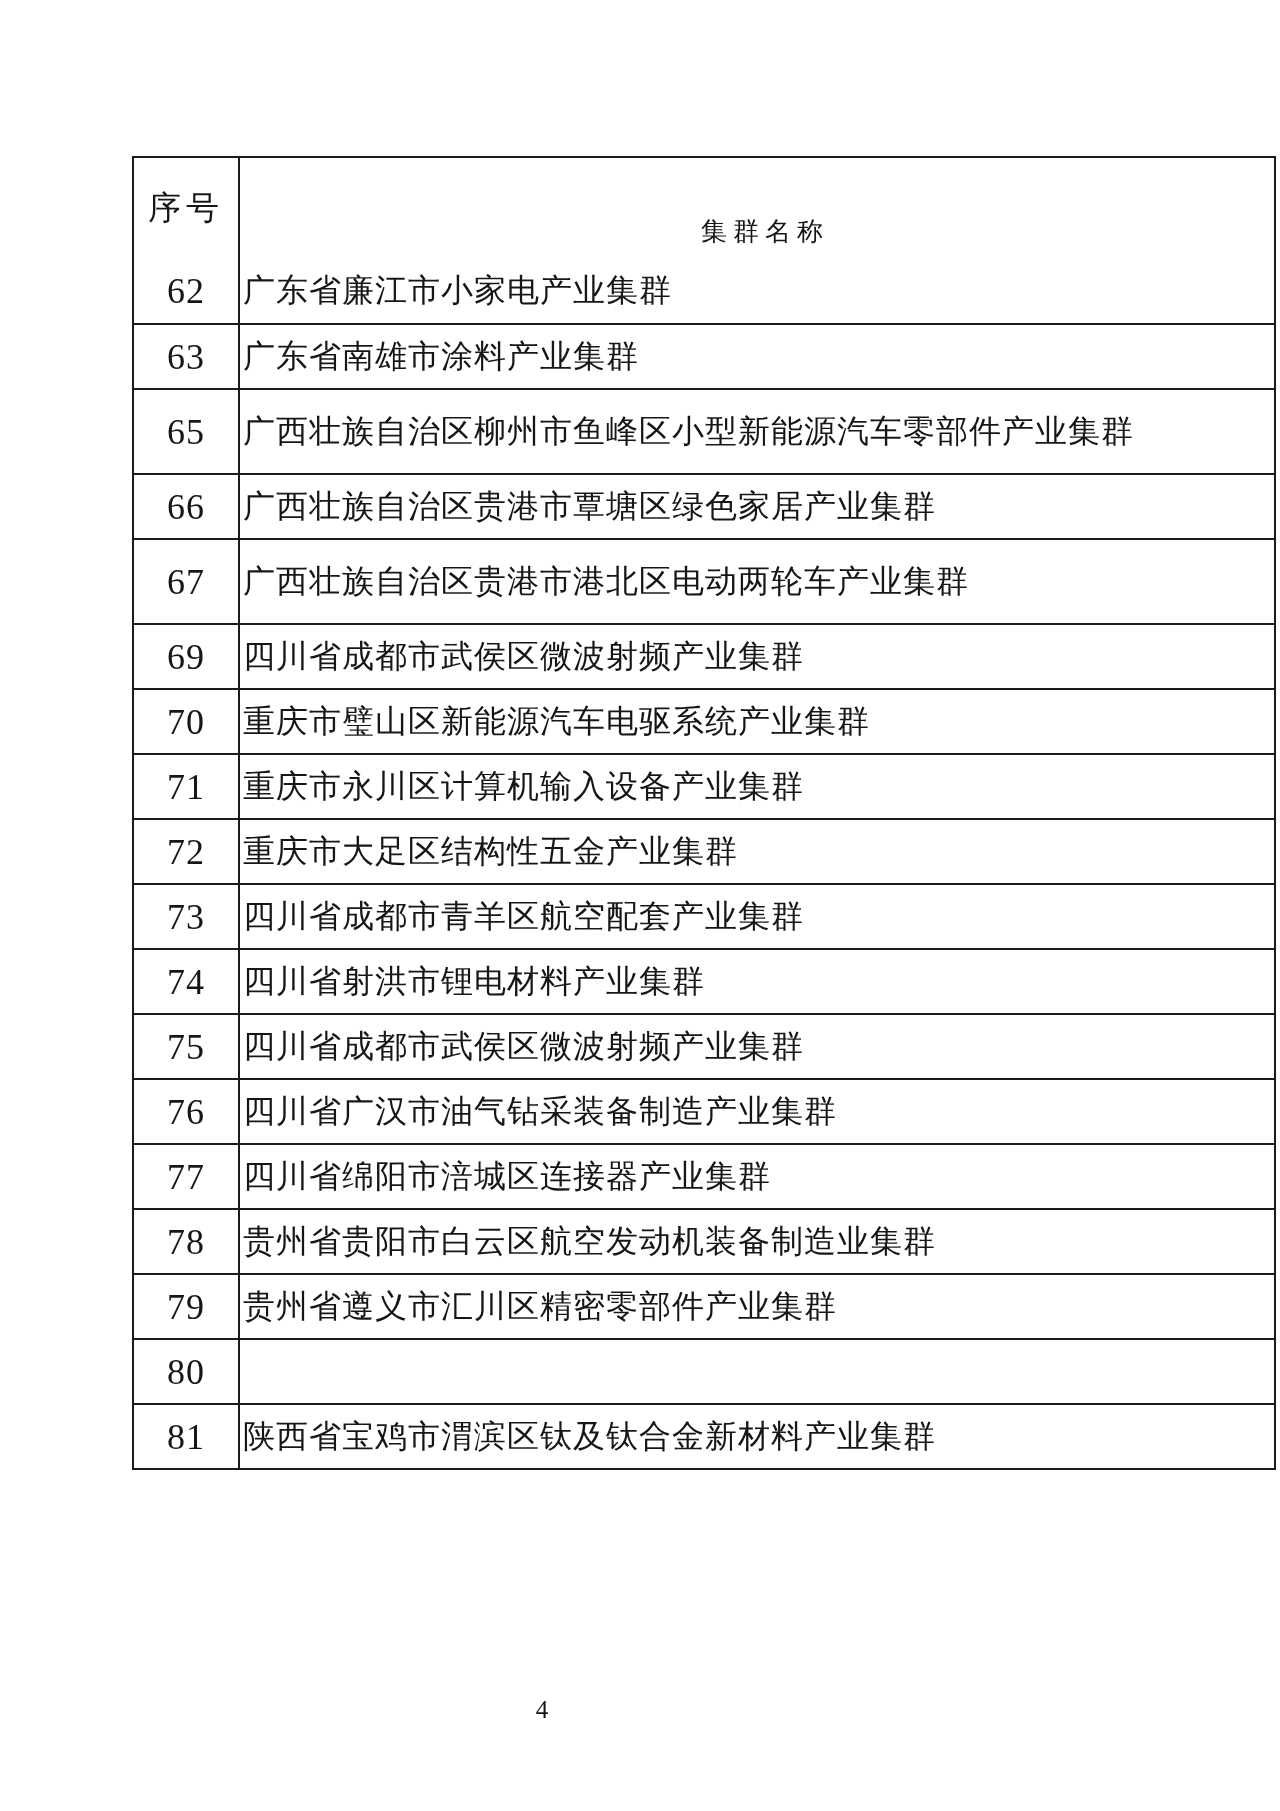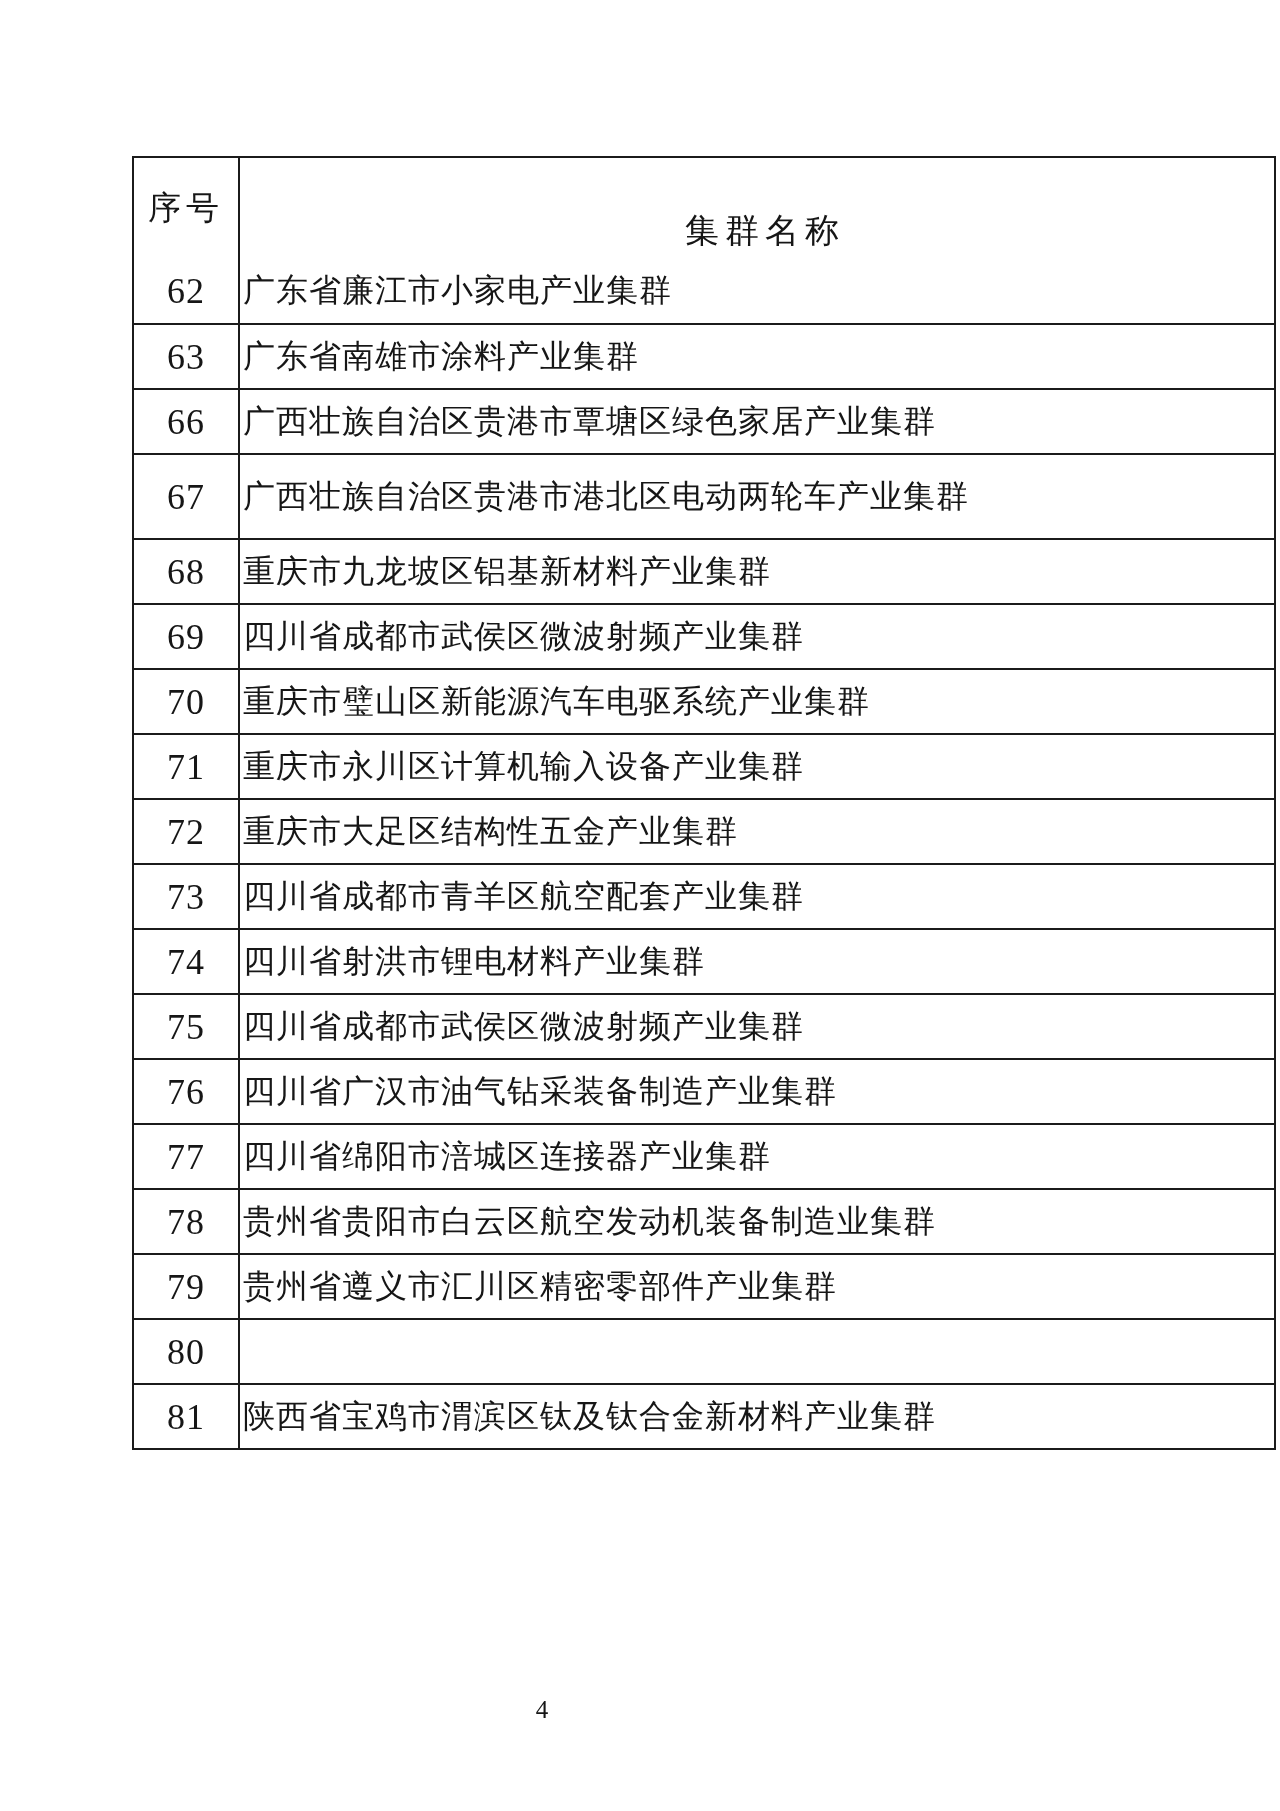--- a/index.html
+++ b/index.html
@@ -60,21 +60,21 @@
     white-space: nowrap;
     overflow: hidden;
   }
   .header-row .cell-no {
     font-size: 33px;
     letter-spacing: 5px;
   }
   .header-row .cell-name {
     justify-content: center;
     padding-left: 16px;
-    font-size: 34px;
+    font-size: 26px;
     letter-spacing: 6px;
     margin-top: 46px;
   }
   .page-number {
     position: absolute;
     left: 524px;
     top: 1696px;
     width: 36px;
     text-align: center;
     font-size: 25px;
@@ -93,35 +93,35 @@
     <div class="cell-no">62</div>
     <div class="cell-name">广东省廉江市小家电产业集群</div>
   </div>
 
   <div class="row">
     <div class="cell-no">63</div>
     <div class="cell-name">广东省南雄市涂料产业集群</div>
   </div>
 
 
+  <div class="row tall">
+    <div class="cell-no">65</div>
+    <div class="cell-name">广西壮族自治区柳州市鱼峰区小型新能源汽车零部件产业集群</div>
+  </div>
 
   <div class="row">
     <div class="cell-no">66</div>
     <div class="cell-name">广西壮族自治区贵港市覃塘区绿色家居产业集群</div>
   </div>
 
   <div class="row tall">
     <div class="cell-no">67</div>
     <div class="cell-name">广西壮族自治区贵港市港北区电动两轮车产业集群</div>
   </div>
 
-  <div class="row">
-    <div class="cell-no">68</div>
-    <div class="cell-name">重庆市九龙坡区铝基新材料产业集群</div>
-  </div>
 
   <div class="row">
     <div class="cell-no">69</div>
     <div class="cell-name">四川省成都市武侯区微波射频产业集群</div>
   </div>
 
   <div class="row">
     <div class="cell-no">70</div>
     <div class="cell-name">重庆市璧山区新能源汽车电驱系统产业集群</div>
   </div>

